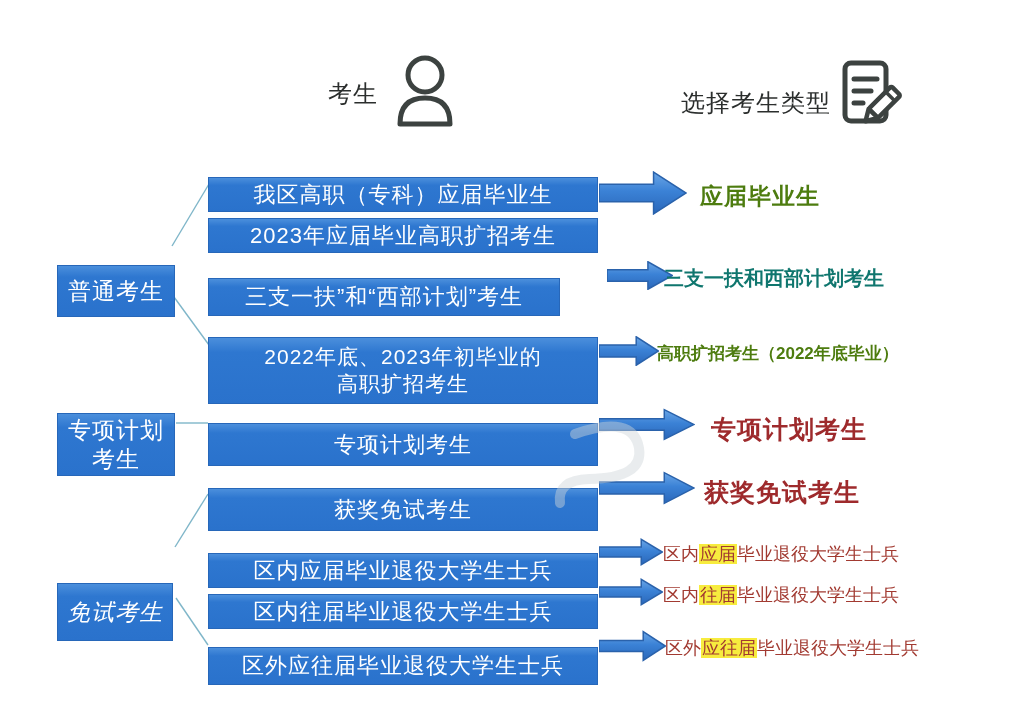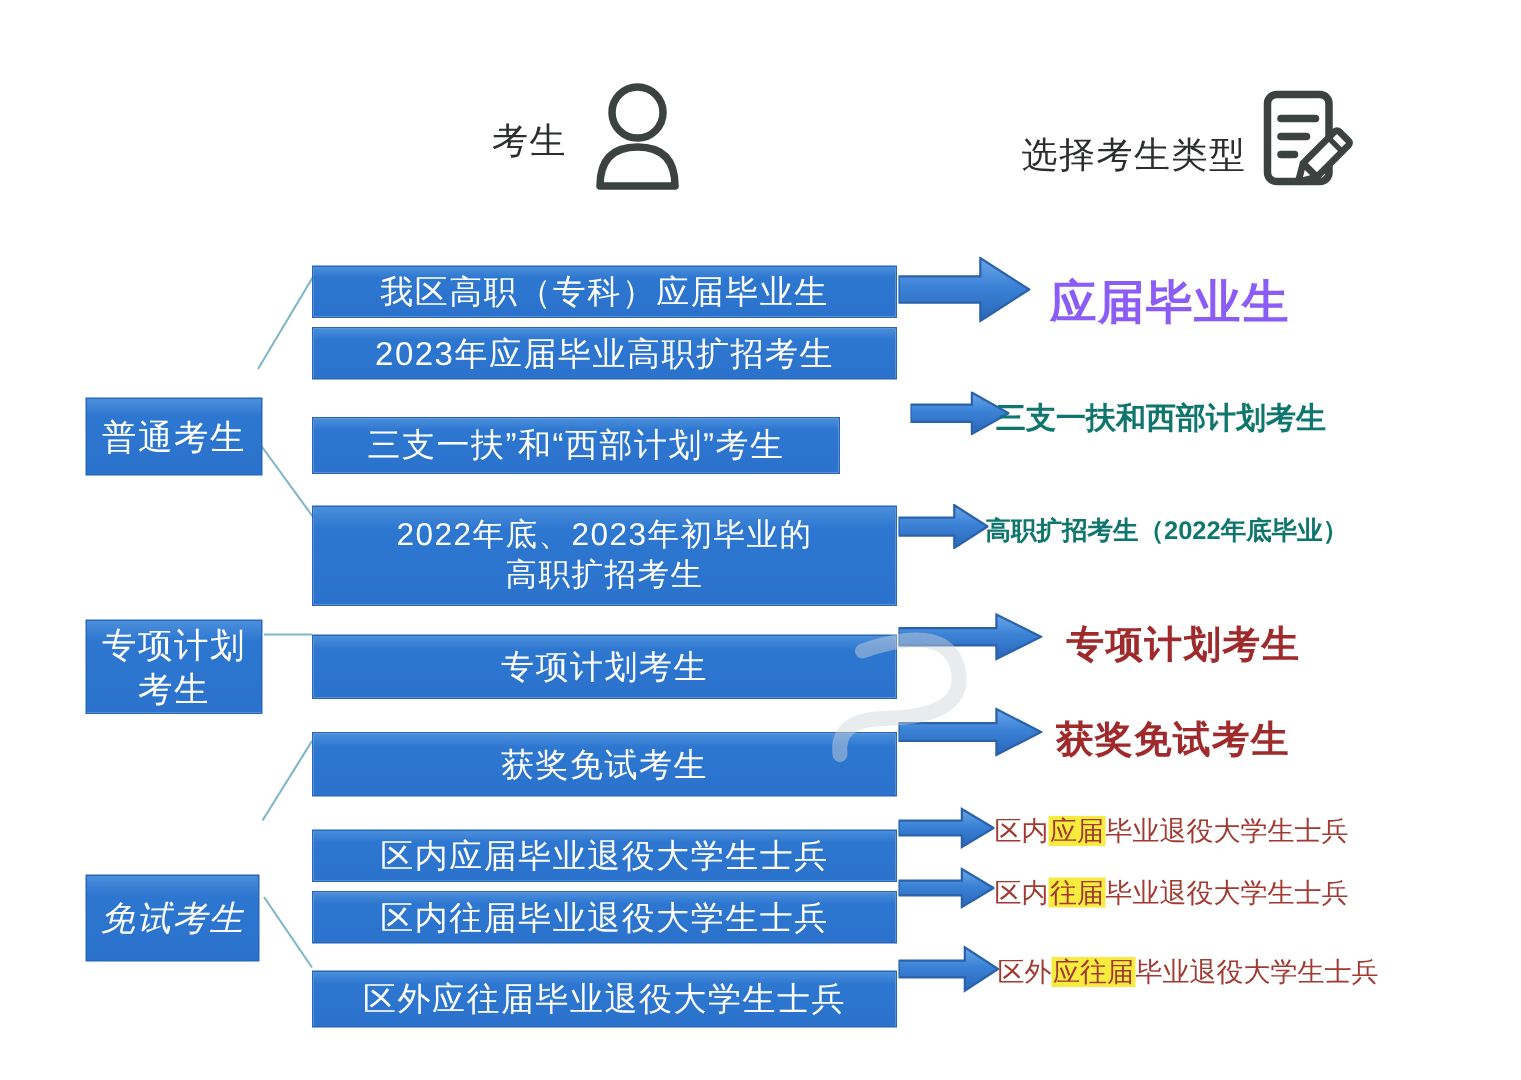--- a/index.html
+++ b/index.html
@@ -27,24 +27,24 @@
   .mid.two{font-size:21px;}
 
   
   .hdr-label{position:absolute;color:#2b2e2d;font-size:24px;letter-spacing:1px;z-index:2;}
 
   
   .arrow{position:absolute;z-index:2;}
 
   
   .res{position:absolute;white-space:nowrap;z-index:2;}
-  .red-xl{color:#8b5cf6;font-weight:700;font-size:31px;letter-spacing:1px;}
+  .red-xl{color:#4d7c0f;font-weight:700;font-size:23px;letter-spacing:1px;}
   .red-lg{color:#9e2a2c;font-weight:700;font-size:25px;letter-spacing:1px;}
   .red-md{color:#0f766e;font-weight:700;font-size:20px;}
-  .red-sm{color:#0f766e;font-weight:700;font-size:17px;}
+  .red-sm{color:#4d7c0f;font-weight:700;font-size:17px;}
   .red-thin{color:#a23a31;font-weight:400;font-size:18px;}
   .hl{background:#f7ec3e;padding:0 1px;}
 </style>
 </head>
 <body>
 
 <div class="canvas">
 
   <svg class="layer" width="1014" height="720" style="z-index:1;">
     <defs>

